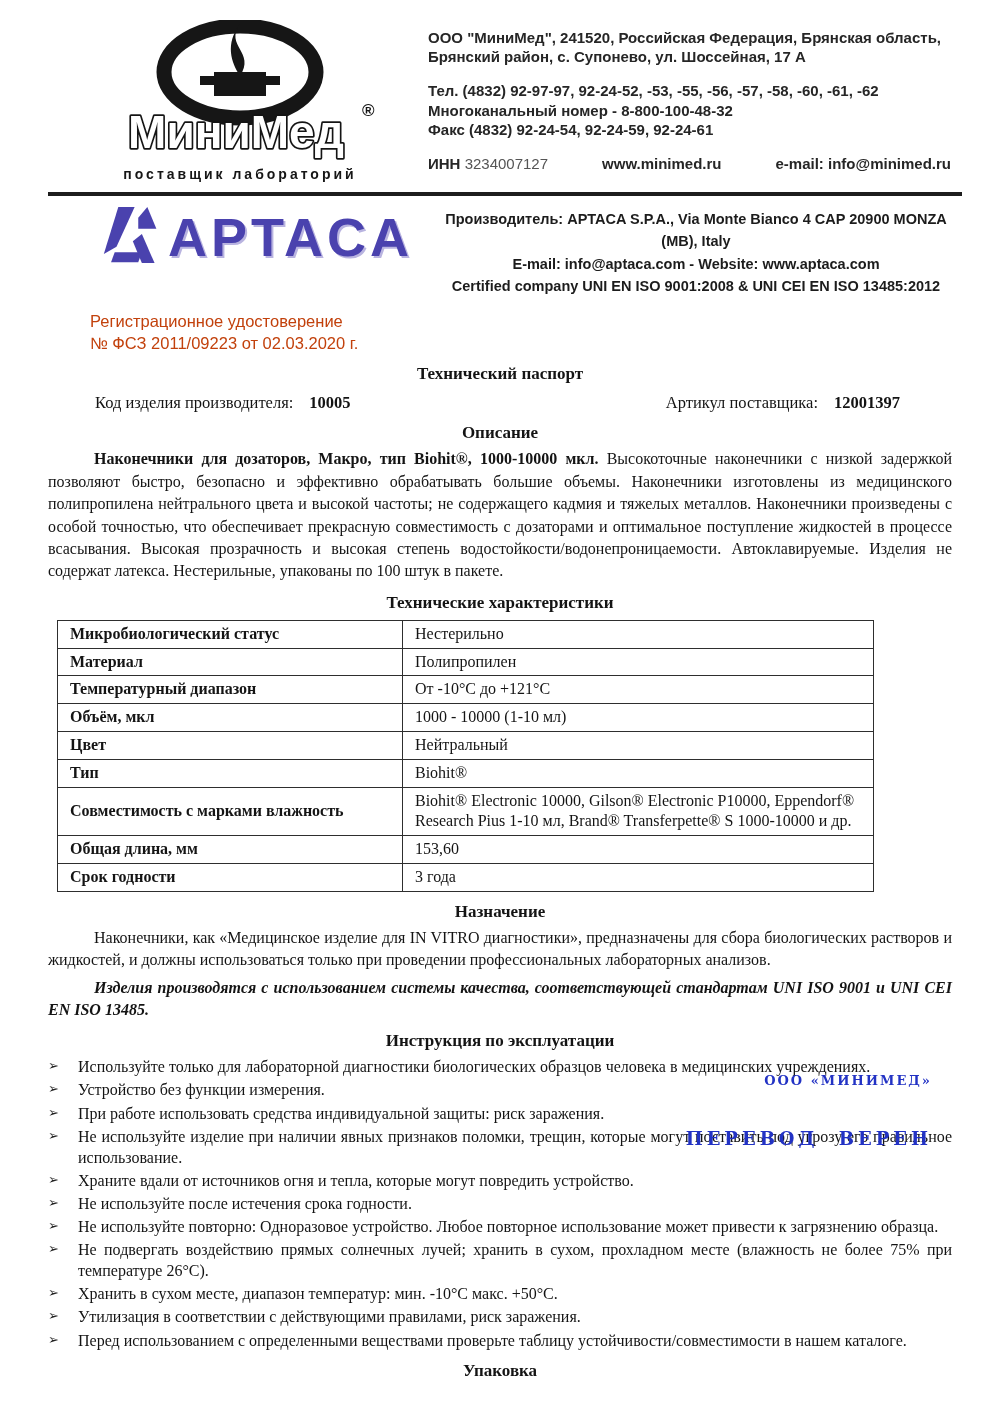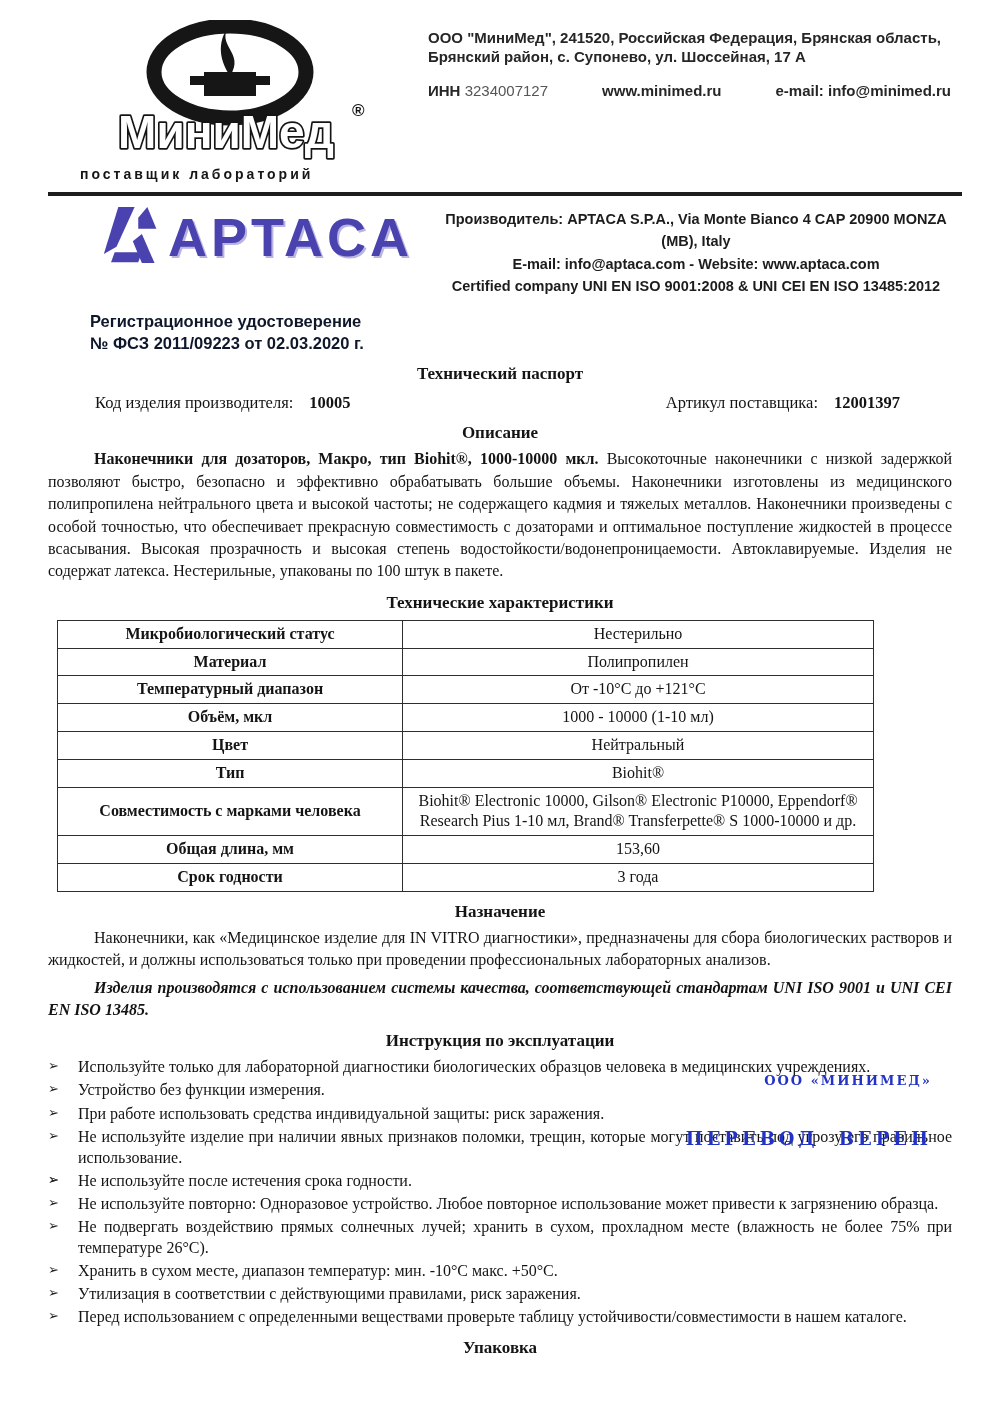--- a/index.html
+++ b/index.html
@@ -5,21 +5,21 @@
   * { margin:0; padding:0; box-sizing:border-box; }
   html, body { width:1000px; }
   body {
     height:1414px; background:#ffffff; color:#141414;
     font-family:"Liberation Serif", serif; overflow:hidden;
   }
   .page { position:relative; width:1000px; height:1414px; }
 
   
   .header { display:flex; padding:20px 45px 0 80px; }
-  .logo-block { width:320px; text-align:left; flex:none; }
+  .logo-block { width:320px; text-align:center; flex:none; }
   .logo-tagline {
     font-family:"Liberation Sans", sans-serif; font-weight:bold;
     font-size:14px; letter-spacing:3px; color:#161616; margin-top:2px; white-space:nowrap;
   }
   .contact-block {
     flex:1; padding-left:28px; padding-top:8px;
     font-family:"Liberation Sans", sans-serif; font-weight:bold;
     font-size:15px; line-height:1.28; color:#262626;
   }
   .contact-block .grp { margin-bottom:15px; }
@@ -36,42 +36,42 @@
     line-height:1; color:#4a42ae; letter-spacing:4px;
     text-shadow:2px 2px 0 #b9b4e0;
   }
   .aptaca-text {
     flex:1; font-family:"Liberation Sans", sans-serif; font-weight:bold;
     font-size:14.5px; line-height:1.55; text-align:center; color:#1c1c1c; padding-top:2px;
   }
   .reg-row { display:flex; align-items:center; padding:12px 45px 0 90px; }
   .reg-cert {
     width:390px; flex:none; font-family:"Liberation Sans", sans-serif;
-    font-weight:bold; font-size:16.5px; line-height:1.35; color:#0f172a;
+    font-weight:normal; font-size:16.5px; line-height:1.35; color:#c2410c;
   }
   .distributor {
     flex:1; text-align:center; font-family:"Liberation Sans", sans-serif;
     font-weight:bold; font-size:14.5px; color:#1c1c1c;
   }
 
   
   .h-center { text-align:center; font-weight:bold; font-size:17px; margin-top:10px; }
   .doc-title { text-align:center; font-weight:bold; font-size:21px; margin-top:5px; }
   .doc-title sup { font-size:12px; }
   .code-row { display:flex; justify-content:space-between; padding:9px 100px 0 95px; font-size:16.5px;gap:36px; }
   .code-row .value { font-weight:bold; margin-left:16px; }
 
   .para {
     margin:5px 48px 0 48px; font-size:16px; line-height:1.4;
     text-align:justify; text-indent:46px;
   }
   .para .lead { font-weight:bold; }
   .para.q-note { font-weight:bold; font-style:italic; }
 
-  .spec-table { border-collapse:collapse; margin:7px 50px 0 57px; width:817px; font-size:16px;text-align:center; }
+  .spec-table { border-collapse:collapse; margin:7px 50px 0 57px; width:817px; font-size:16px; }
   .spec-table td { border:1.6px solid #2e2e2e; padding:3px 12px; line-height:1.3; vertical-align:middle; }
   .spec-table td.label { width:345px; font-weight:bold; }
 
   .bullets { list-style:none; margin:5px 48px 0 48px; }
   .bullets li {
     position:relative; padding-left:30px; font-size:16px; line-height:1.32;
     text-align:justify; margin-bottom:2px;
   }
   .bullets li .arrow {
     position:absolute; left:0; top:1px; font-size:13px;
@@ -102,20 +102,25 @@
         <text x="146" y="128" text-anchor="middle" font-family="Liberation Sans, sans-serif" font-size="46" font-weight="bold" fill="#ffffff" stroke="#141414" stroke-width="3.4" paint-order="stroke" stroke-linejoin="round">МиниМед</text>
         <text x="272" y="96" font-family="Liberation Sans, sans-serif" font-size="17" font-weight="bold" fill="#141414">®</text>
       </svg>
       <div class="logo-tagline">поставщик лабораторий</div>
     </div>
     <div class="contact-block">
       <div class="grp">
         <div>ООО "МиниМед", 241520, Российская Федерация, Брянская область,</div>
         <div>Брянский район, с. Супонево, ул. Шоссейная, 17 А</div>
       </div>
+      <div class="grp">
+        <div>Тел. (4832) 92-97-97, 92-24-52, -53, -55, -56, -57, -58, -60, -61, -62</div>
+        <div>Многоканальный номер - 8-800-100-48-32</div>
+        <div>Факс (4832) 92-24-54, 92-24-59, 92-24-61</div>
+      </div>
       <div class="inn-row">
         <span><span>ИНН</span>&nbsp;<span class="inn-value">3234007127</span></span>
         <span>www.minimed.ru</span>
         <span>e-mail: info@minimed.ru</span>
       </div>
     </div>
   </div>
 
   <div class="divider"></div>
 
@@ -174,21 +179,21 @@
         </tr>
       <tr>
           <td class="label">Цвет</td>
           <td>Нейтральный</td>
         </tr>
       <tr>
           <td class="label">Тип</td>
           <td>Biohit®</td>
         </tr>
       <tr>
-          <td class="label">Совместимость с марками человека</td>
+          <td class="label">Совместимость с марками влажность</td>
           <td>Biohit® Electronic 10000, Gilson® Electronic P10000, Eppendorf® Research Pius 1-10 мл, Brand® Transferpette® S 1000-10000 и др.</td>
         </tr>
       <tr>
           <td class="label">Общая длина, мм</td>
           <td>153,60</td>
         </tr>
       <tr>
           <td class="label">Срок годности</td>
           <td>3 года</td>
         </tr>
@@ -198,21 +203,21 @@
   <div class="h-center">Назначение</div>
   <p class="para">Наконечники, как «Медицинское изделие для IN VITRO диагностики», предназначены для сбора биологических растворов и жидкостей, и должны использоваться только при проведении профессиональных лабораторных анализов.</p>
   <p class="para q-note">Изделия производятся с использованием системы качества, соответствующей стандартам UNI ISO 9001 и UNI CEI EN ISO 13485.</p>
 
   <div class="h-center">Инструкция по эксплуатации</div>
   <ul class="bullets">
     <li><span class="arrow">➢</span><span>Используйте только для лабораторной диагностики биологических образцов человека в медицинских учреждениях.</span></li>
     <li><span class="arrow">➢</span><span>Устройство без функции измерения.</span></li>
     <li><span class="arrow">➢</span><span>При работе использовать средства индивидуальной защиты: риск заражения.</span></li>
     <li><span class="arrow">➢</span><span>Не используйте изделие при наличии явных признаков поломки, трещин, которые могут поставить под угрозу его правильное использование.</span></li>
-    <li><span class="arrow">➢</span></li>
+    <li><span class="arrow">➢</span><span>Храните вдали от источников огня и тепла, которые могут повредить устройство.</span></li>
     <li><span class="arrow">➢</span><span>Не используйте после истечения срока годности.</span></li>
     <li><span class="arrow">➢</span><span>Не используйте повторно: Одноразовое устройство. Любое повторное использование может привести к загрязнению образца.</span></li>
     <li><span class="arrow">➢</span><span>Не подвергать воздействию прямых солнечных лучей; хранить в сухом, прохладном месте (влажность не более 75% при температуре 26°С).</span></li>
     <li><span class="arrow">➢</span><span>Хранить в сухом месте, диапазон температур: мин. -10°С макс. +50°С.</span></li>
     <li><span class="arrow">➢</span><span>Утилизация в соответствии с действующими правилами, риск заражения.</span></li>
     <li><span class="arrow">➢</span><span>Перед использованием с определенными веществами проверьте таблицу устойчивости/совместимости в нашем каталоге.</span></li>
   </ul>
 
   <div class="stamp stamp-company">ООО «МИНИМЕД»</div>
   <div class="stamp stamp-verified">ПЕРЕВОД ВЕРЕН</div>

